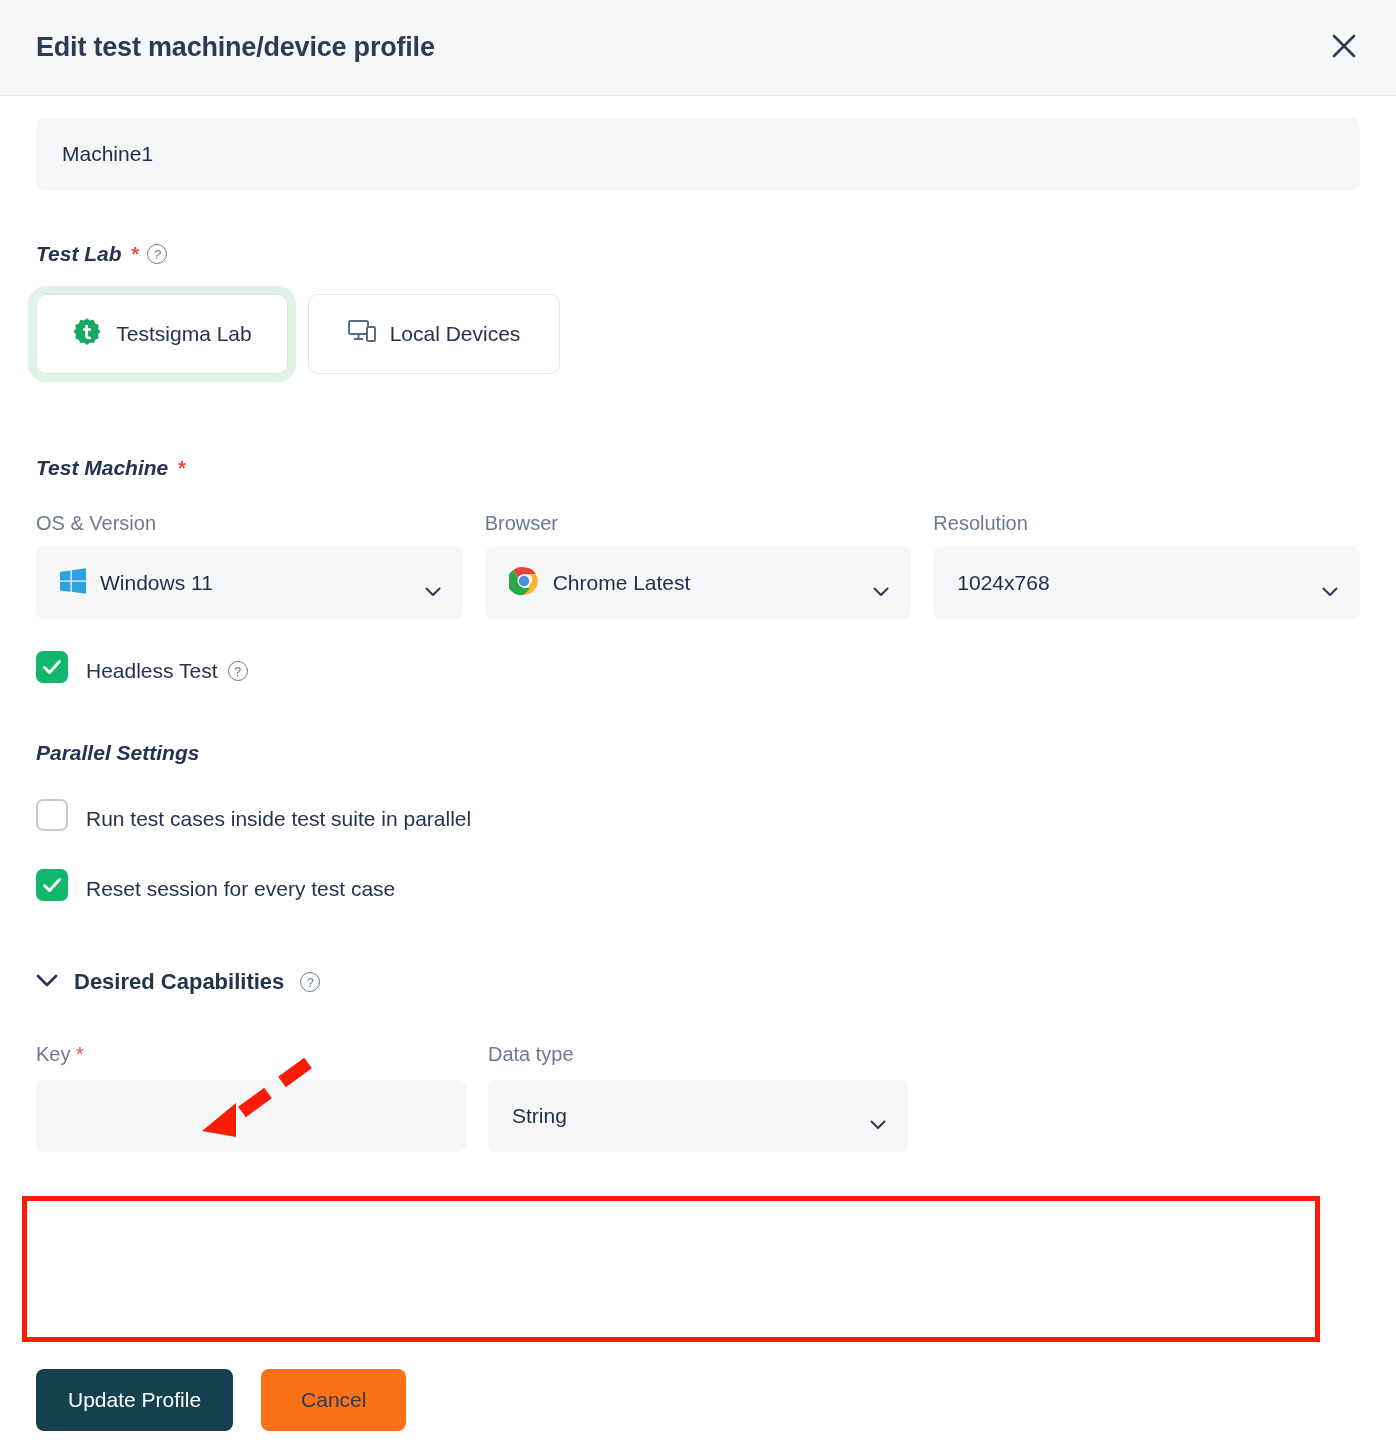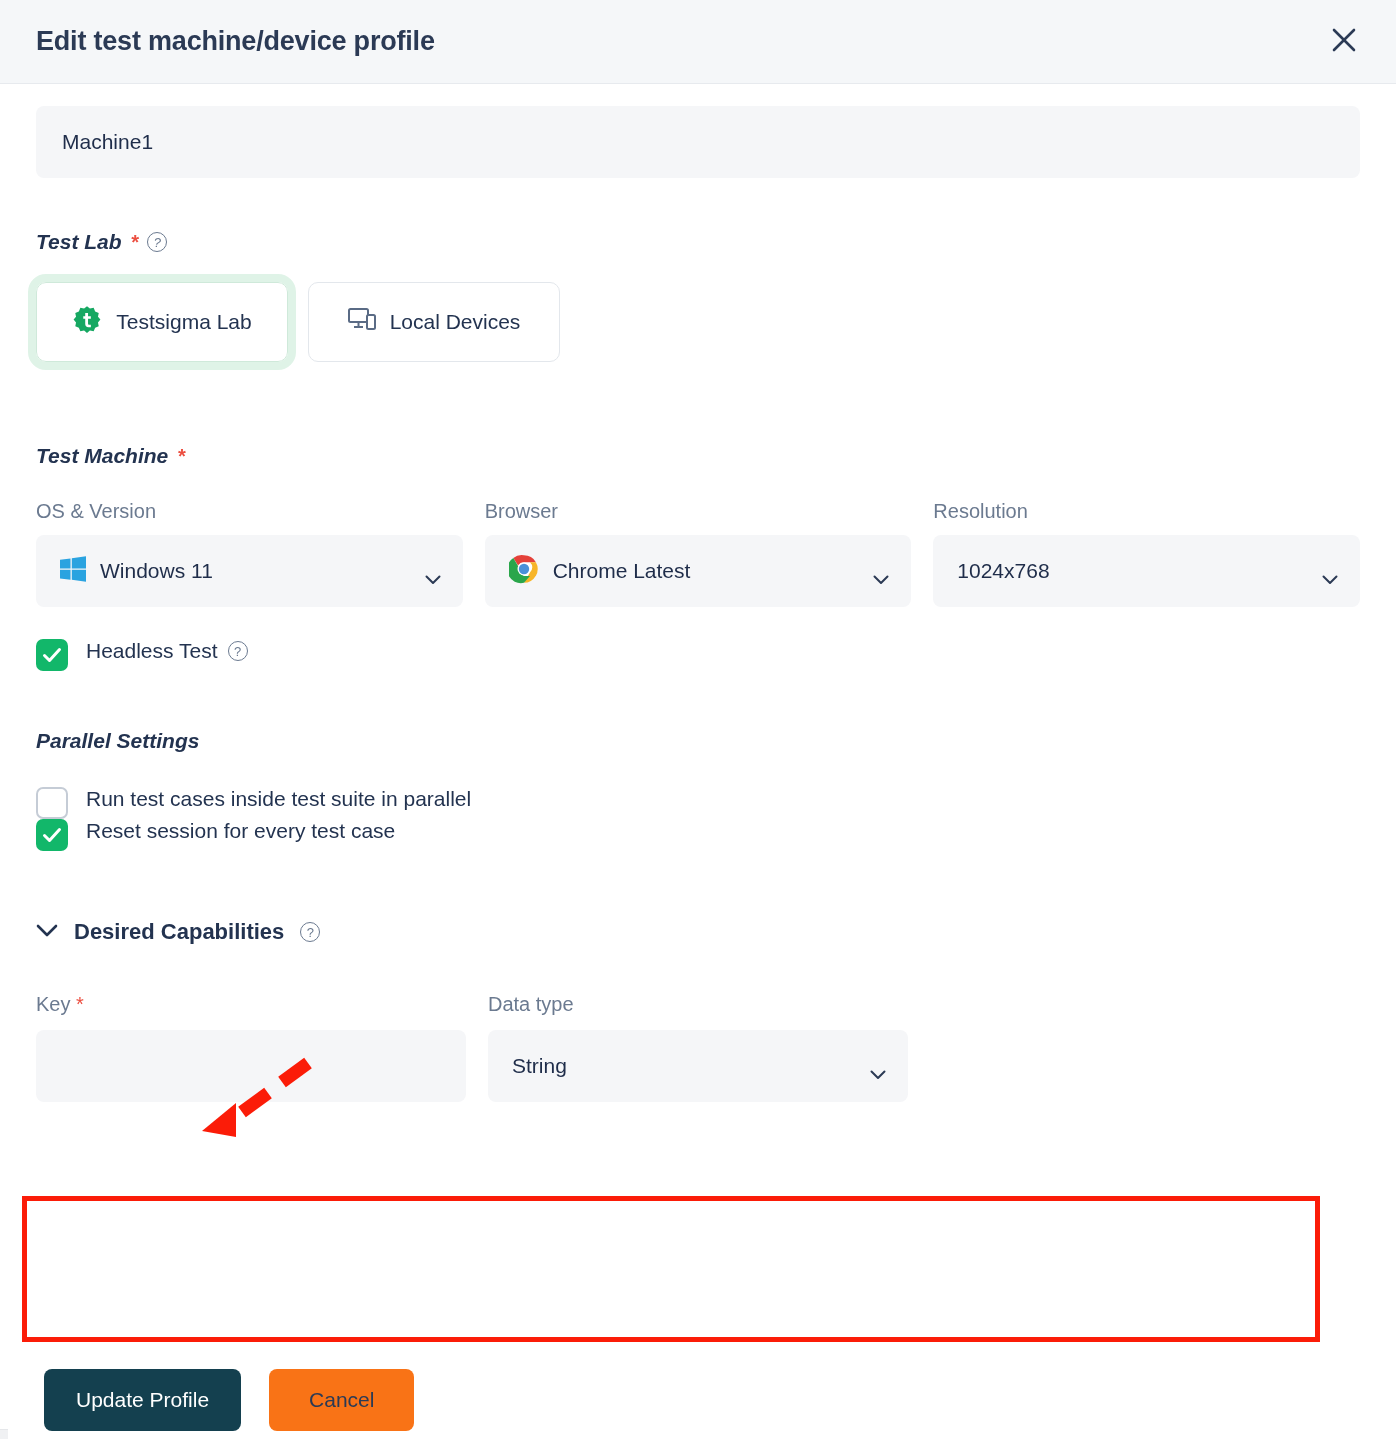--- a/index.html
+++ b/index.html
@@ -9,21 +9,21 @@
     height: 1444px;
     background: #ffffff;
     font-family: "Liberation Sans", sans-serif;
     color: #1f2d4a;
     overflow: hidden;
     position: relative;
   }
 
   
   .modal-header {
-    height: 84px;
+    height: 96px;
     background: #f5f7f9;
     border-bottom: 1px solid #e7eaee;
     display: flex;
     align-items: center;
     justify-content: space-between;
     padding: 0 30px 0 36px;
   }
   .modal-title {
     font-size: 27px;
     font-weight: bold;
@@ -137,21 +137,21 @@
   }
   .select-box .val { flex: 1; }
   .chev {
     width: 16px; height: 10px;
     flex: 0 0 auto;
   }
 
   
   .cb-row {
     display: flex;
-    align-items: flex-start;
+    align-items: flex-end;
     gap: 18px;
     cursor: pointer;
   }
   .cb {
     width: 32px; height: 32px;
     border-radius: 7px;
     flex: 0 0 auto;
     display: flex; align-items: center; justify-content: center;
   }
   .cb.checked { background: #12b76a; }
@@ -209,21 +209,21 @@
     left: 0; right: 0;
     top: 1345px;
     height: 10px;
     background: #f0f1f3;
     border-top: 1px solid #e5e7ea;
   }
 
   
   .modal-footer {
     position: absolute;
-    left: 8px; right: 0;
+    left: 0; right: 0;
     bottom: 0;
     height: 89px;
     background: #ffffff;
     display: flex;
     align-items: center;
     padding: 0 36px;
     gap: 28px;
   }
   .btn {
     border: none;
@@ -375,21 +375,21 @@
   </div>
 
   <div style="margin-top:58px;">
     <div class="section-title">Parallel Settings</div>
 
     <div class="cb-row" style="margin-top:34px;">
       <span class="cb unchecked"></span>
       <span class="cb-label">Run test cases inside test suite in parallel</span>
     </div>
 
-    <div class="cb-row" style="">
+    <div class="cb-row" style="margin-top:38px;">
       <span class="cb checked">
         <svg width="20" height="16" viewBox="0 0 20 16">
             <path d="M2.5 8.5l5 5 10-11" fill="none" stroke="#ffffff" stroke-width="3" stroke-linecap="round" stroke-linejoin="round"></path>
           </svg>
       </span>
       <span class="cb-label">Reset session for every test case</span>
     </div>
   </div>
 
   <div style="margin-top:68px;">

